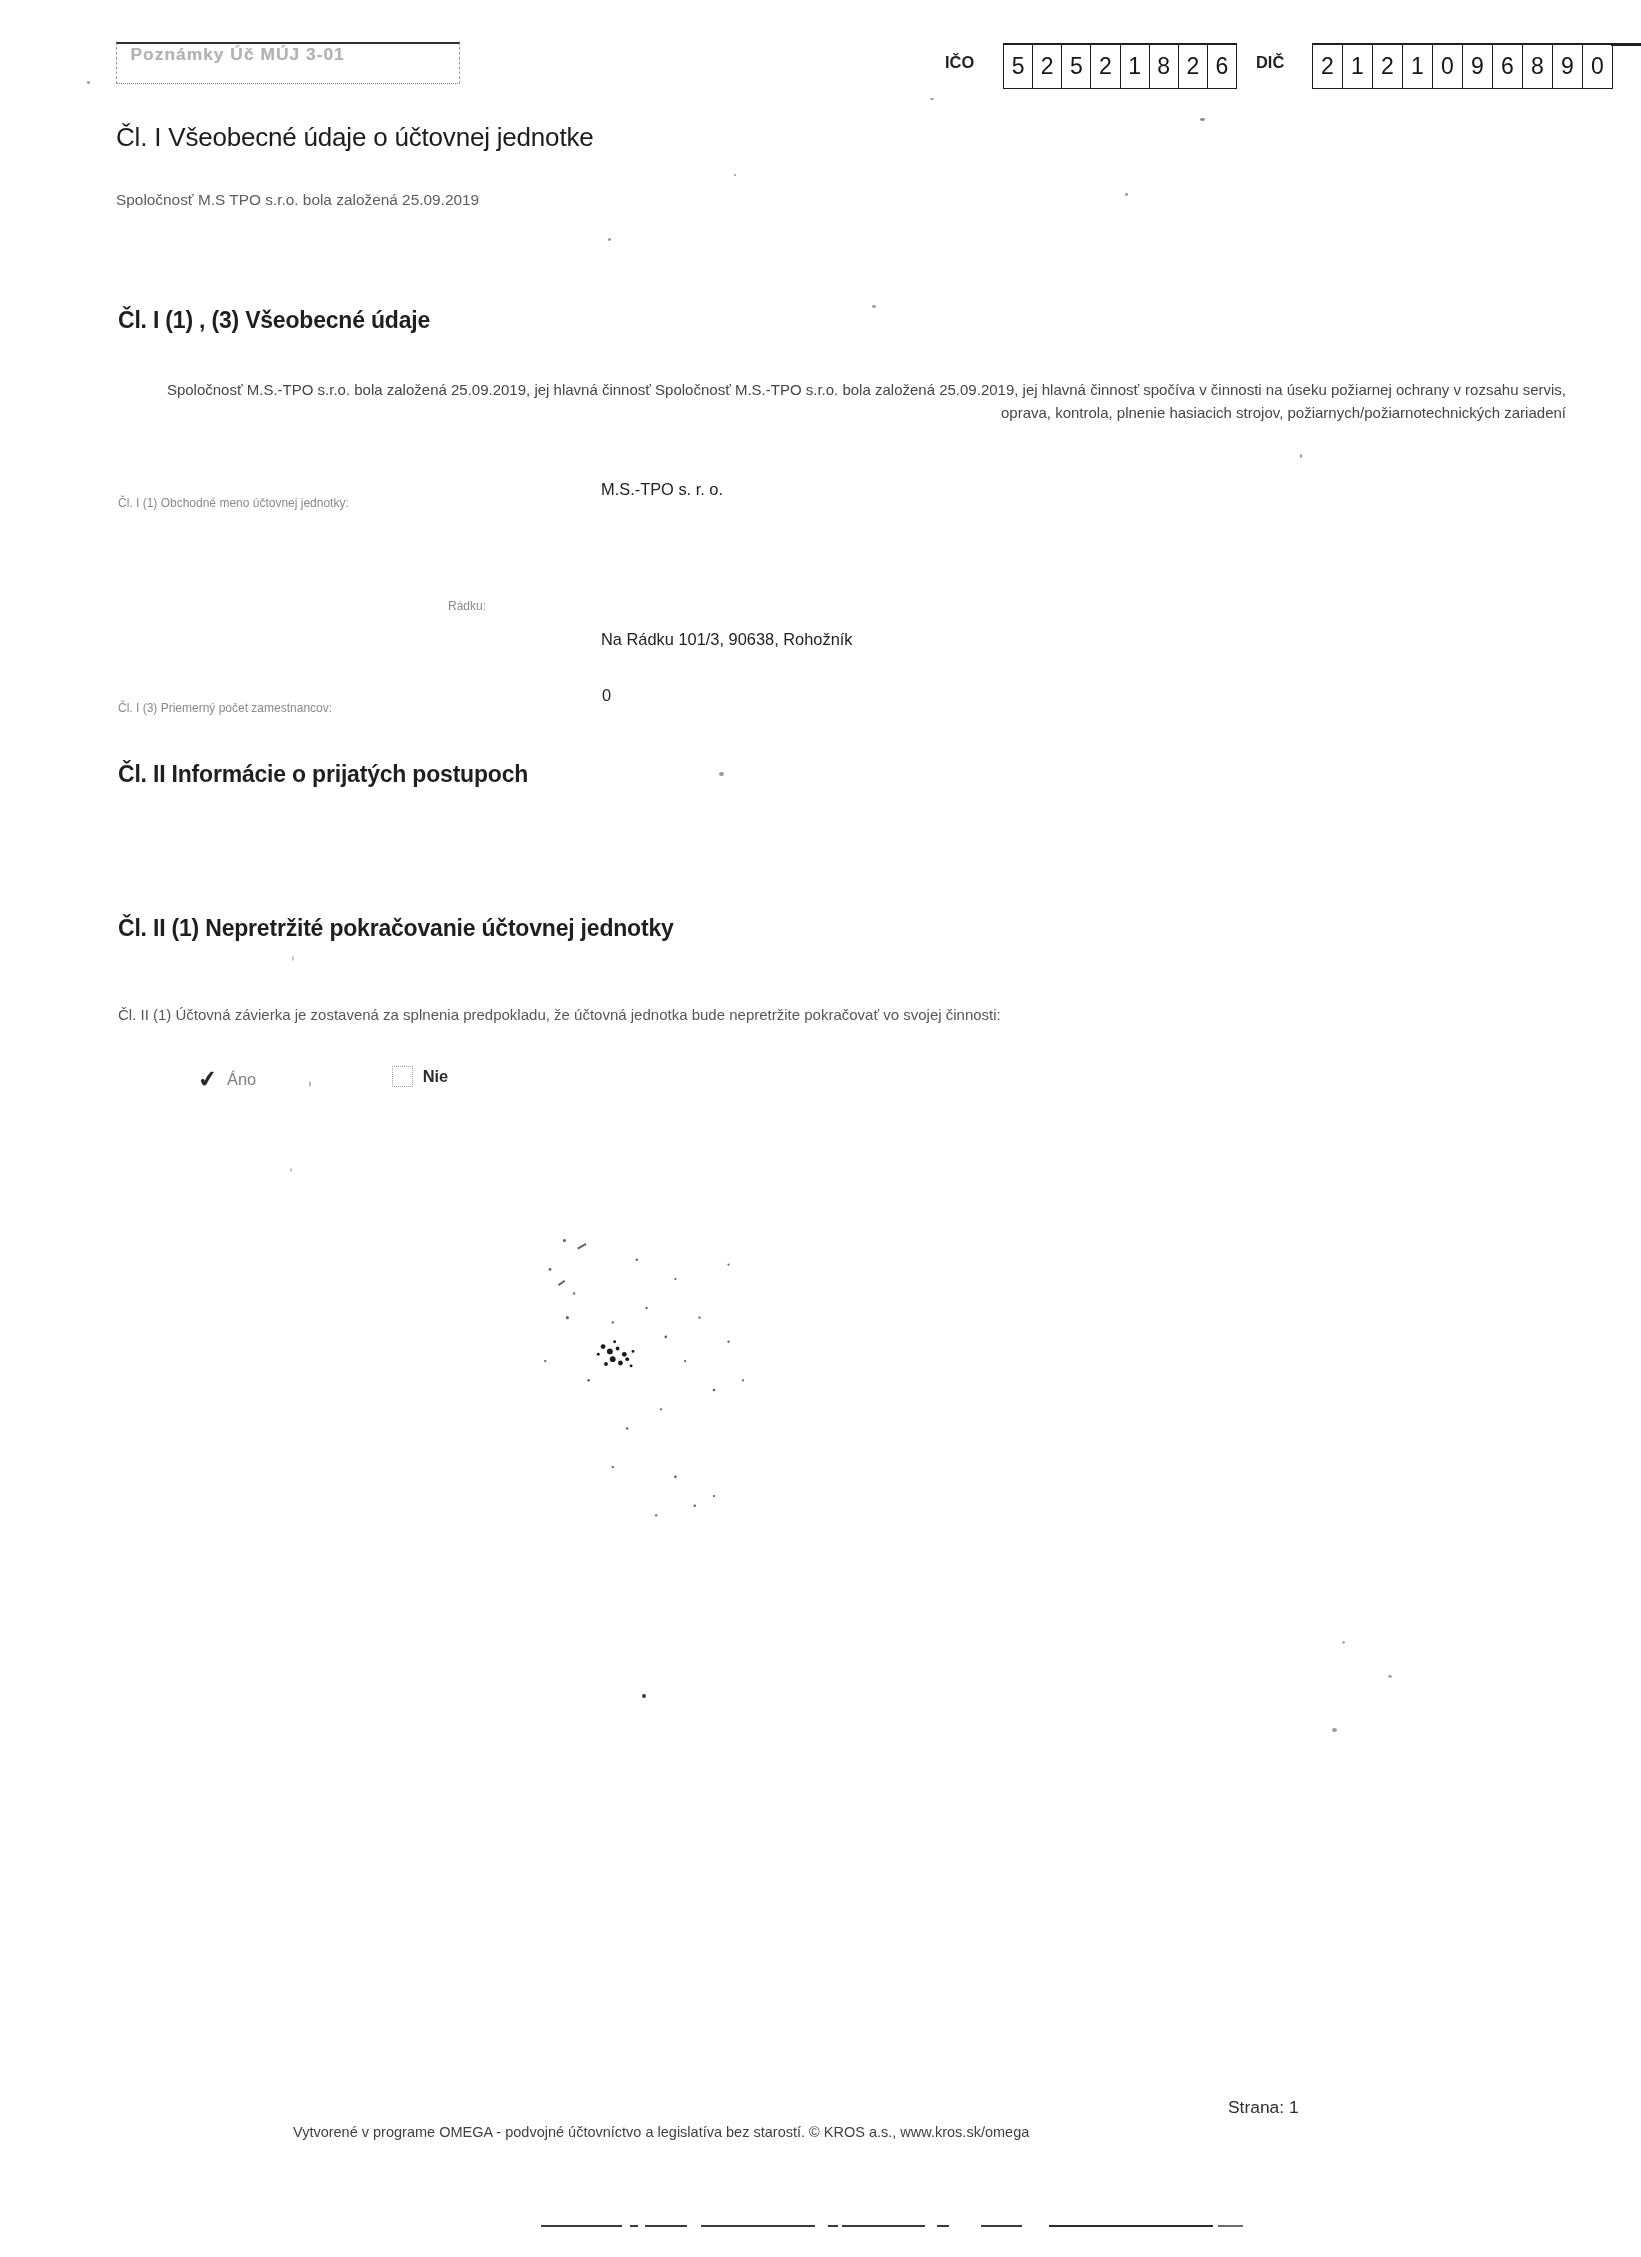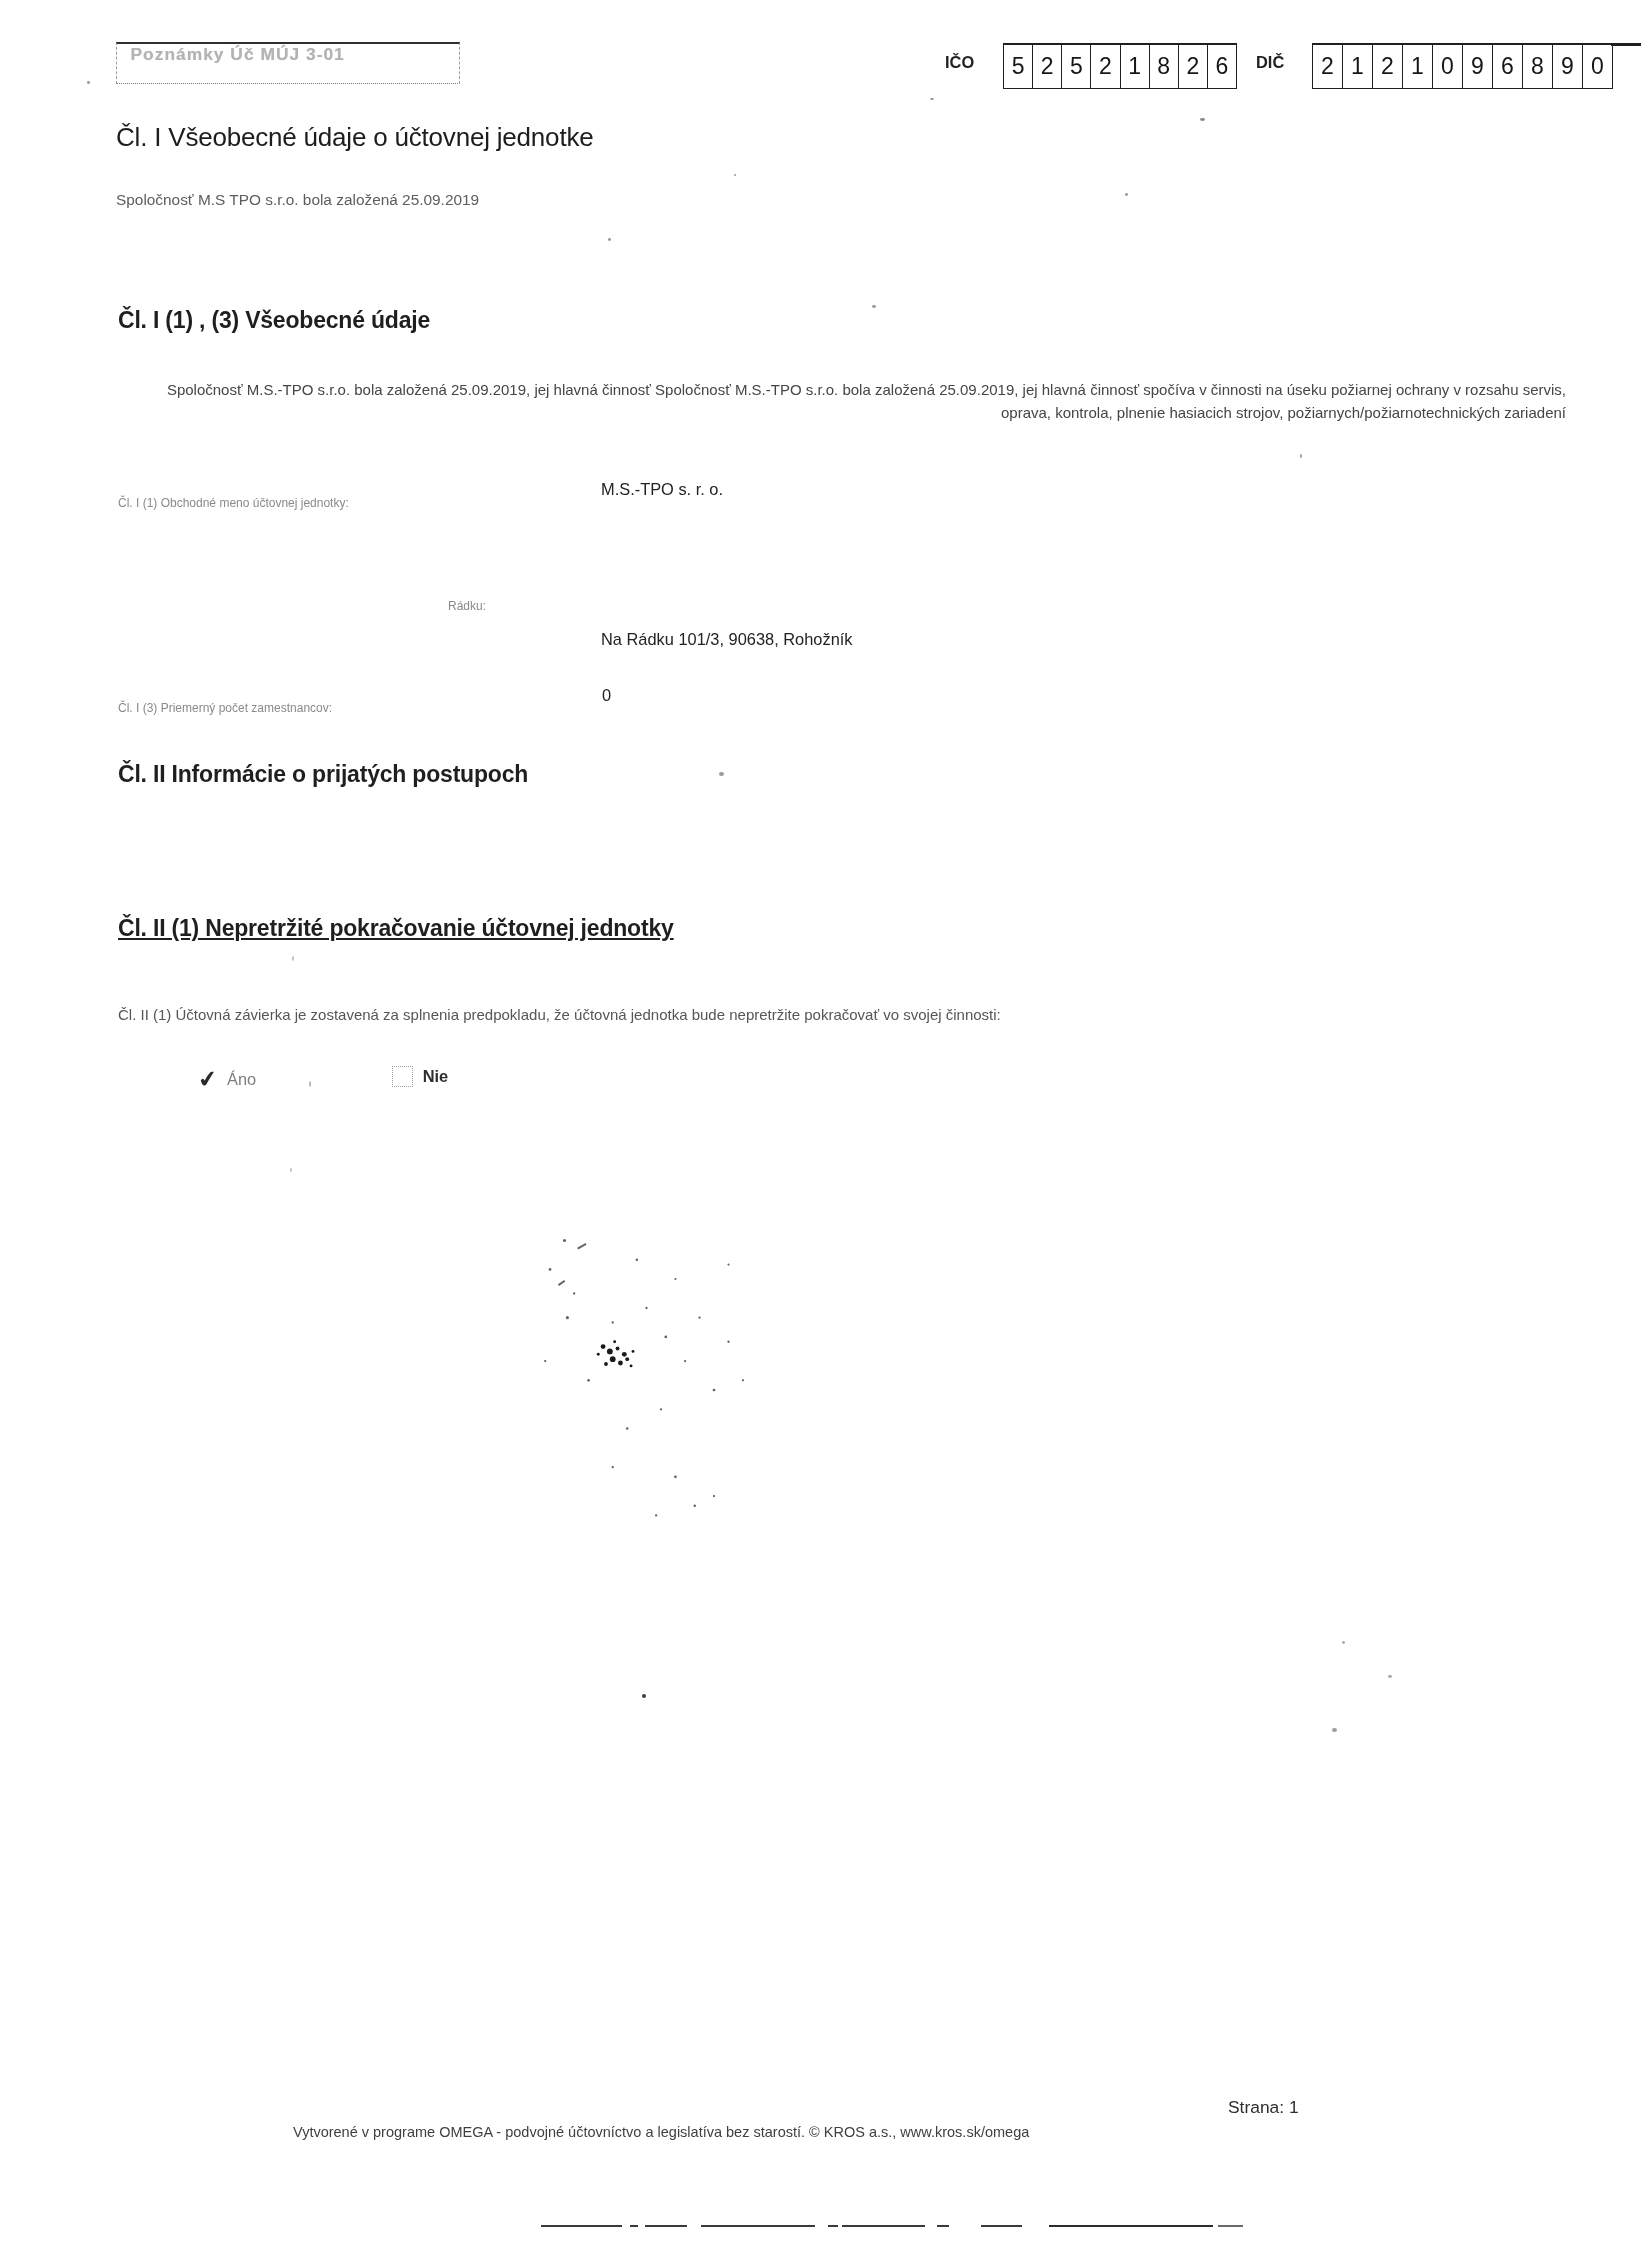--- a/index.html
+++ b/index.html
@@ -49,21 +49,21 @@
     font-size:23px;color:#161616;
   }
   .digit-strip .cell:last-child{border-right:none;}
   .dic-top-ext{left:1611px;top:43px;width:30px;height:2.9px;background:#1f1f1f;}
 
   
   .h1{left:116px;top:122px;font-size:26px;font-weight:400;color:#1d1d1d;letter-spacing:-0.2px;}
   .h2{font-size:23px;font-weight:700;color:#1f1f1f;letter-spacing:-0.2px;}
   .h2a{left:118px;top:307px;}
   .h2b{left:118px;top:761px;}
-  .h2c{left:118px;top:915px;text-decoration:underline;}
+  .h2c{left:118px;top:915px;}
 
   
   .intro{left:116px;top:191px;font-size:15.4px;color:#5d5d5d;}
   .para{left:118px;top:378px;width:1448px;font-size:15px;line-height:23px;color:#454545;text-align:right;}
   .para2{left:118px;top:1006px;width:1352px;font-size:15px;color:#565656;}
 
   .field-label{font-size:12px;color:#8a8a8a;text-align:center;}
   .field-value{font-size:16.4px;color:#222;}
   .lbl-name{left:118px;top:496px;}
   .val-name{left:601px;top:480px;text-align:right;}

